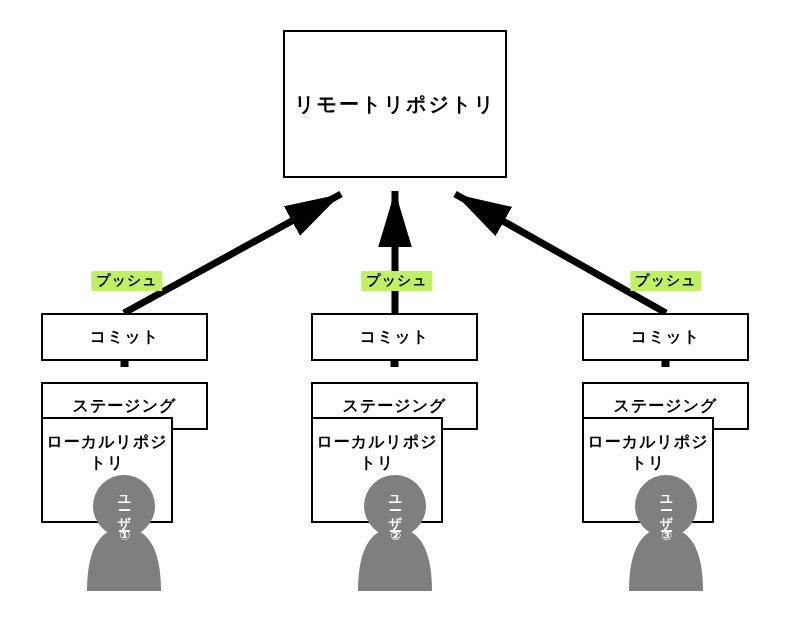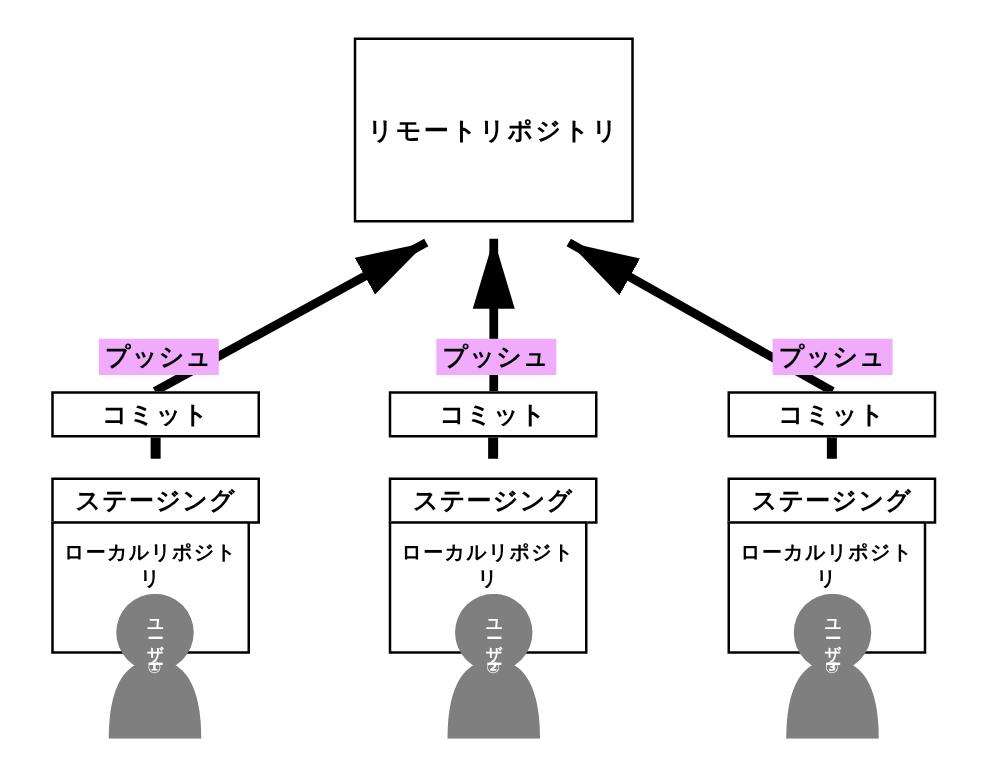--- a/index.html
+++ b/index.html
@@ -35,47 +35,47 @@
   .remote-box {
     left: 283px; top: 30px;
     width: 224px; height: 148px;
     display: flex;
     align-items: center;
     justify-content: center;
     font-size: 20px;
     letter-spacing: 2px;
   }
   .stage-box {
-    width: 167px; height: 37px;
+    width: 167px; height: 48px;
     display: flex;
     align-items: center;
     justify-content: center;
-    font-size: 20px;
+    font-size: 16px;
     letter-spacing: 1px;
   }
   .commit-box  { top: 313px; }
   .staging-box { top: 382px; }
   .local-box {
     top: 417px;
-    width: 159px; height: 106px;
+    width: 132px; height: 106px;
     padding-top: 13px;
     font-size: 16px;
     letter-spacing: 1px;
   }
   .c0 { left: 41px;  }
   .c1 { left: 311px; }
   .c2 { left: 582px; }
   .push-label {
     position: absolute;
     top: 271px;
     transform: translateX(-50%);
-    background: #f0abfc;
+    background: #bef264;
     color: #000000;
     font-weight: bold;
-    font-size: 20px;
+    font-size: 14px;
     letter-spacing: 1px;
     padding: 1px 5px;
     z-index: 2;
     white-space: nowrap;
   }
   .push-c0 { left: 127px; }
   .push-c1 { left: 397px; }
   .push-c2 { left: 666px; }
   .user-figure {
     position: absolute;

